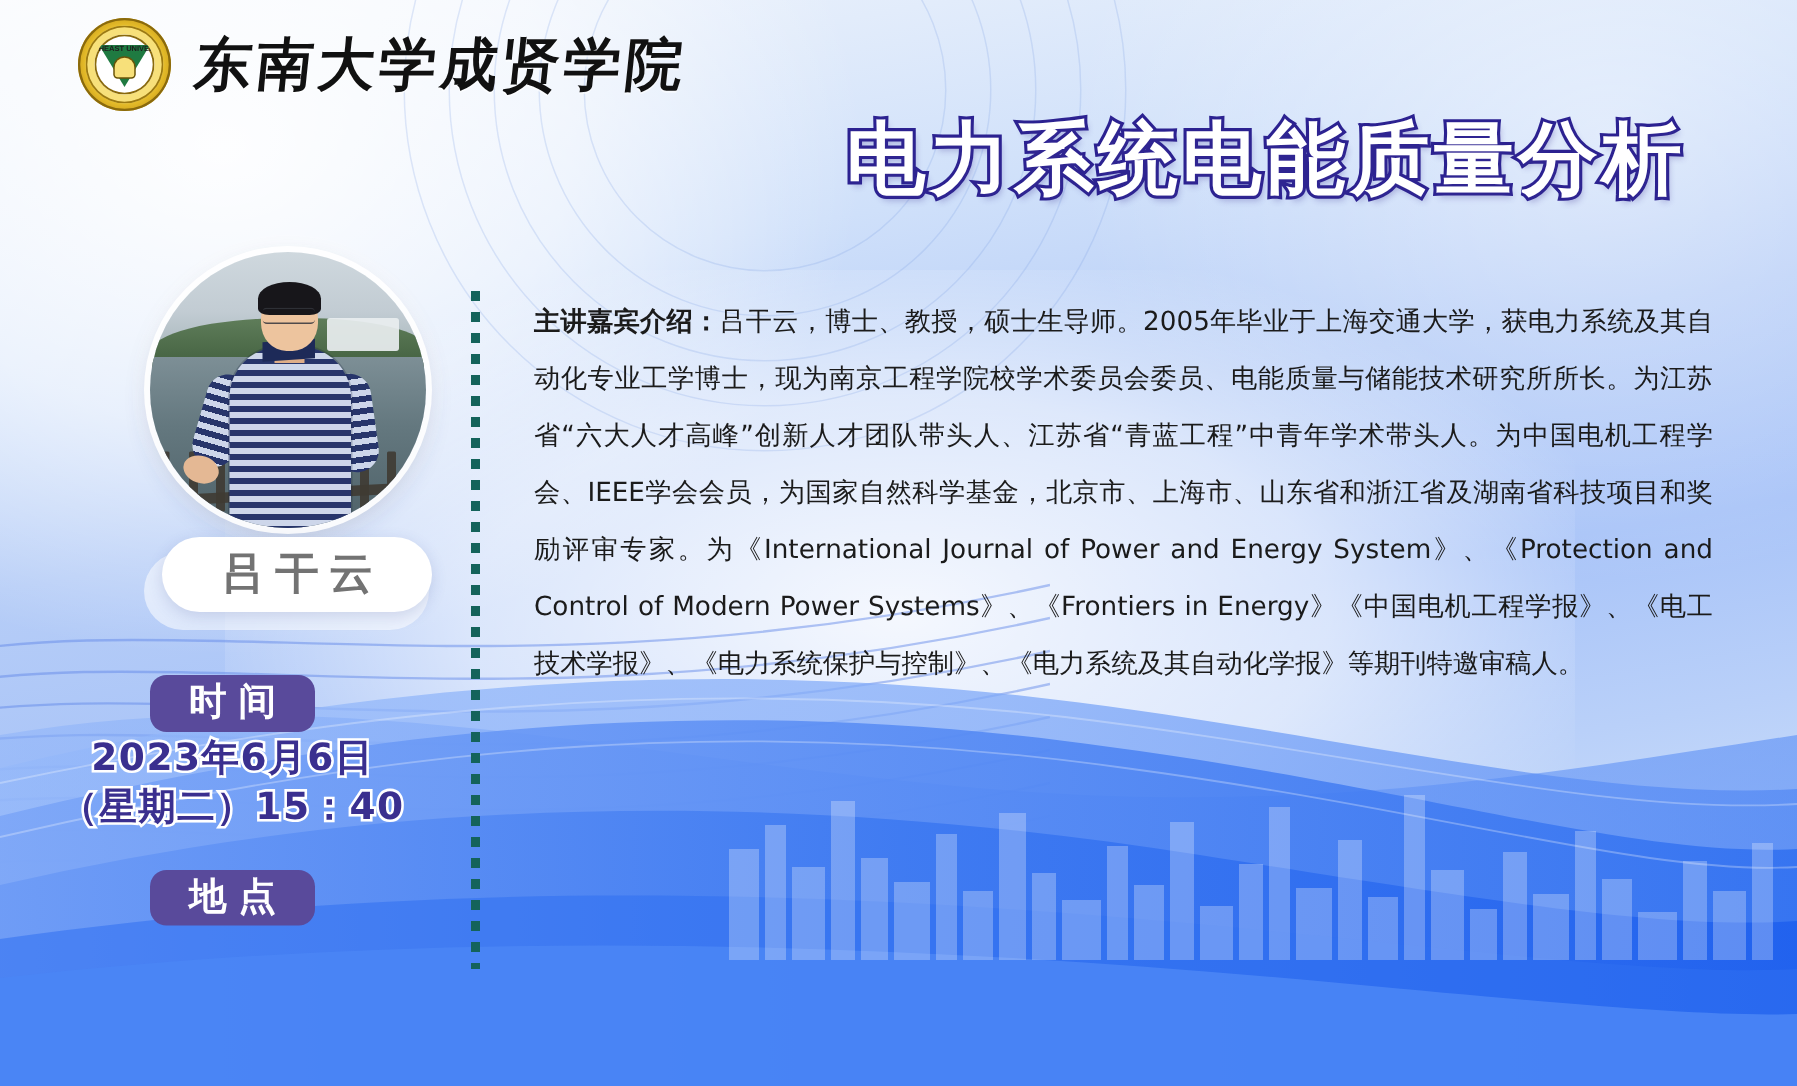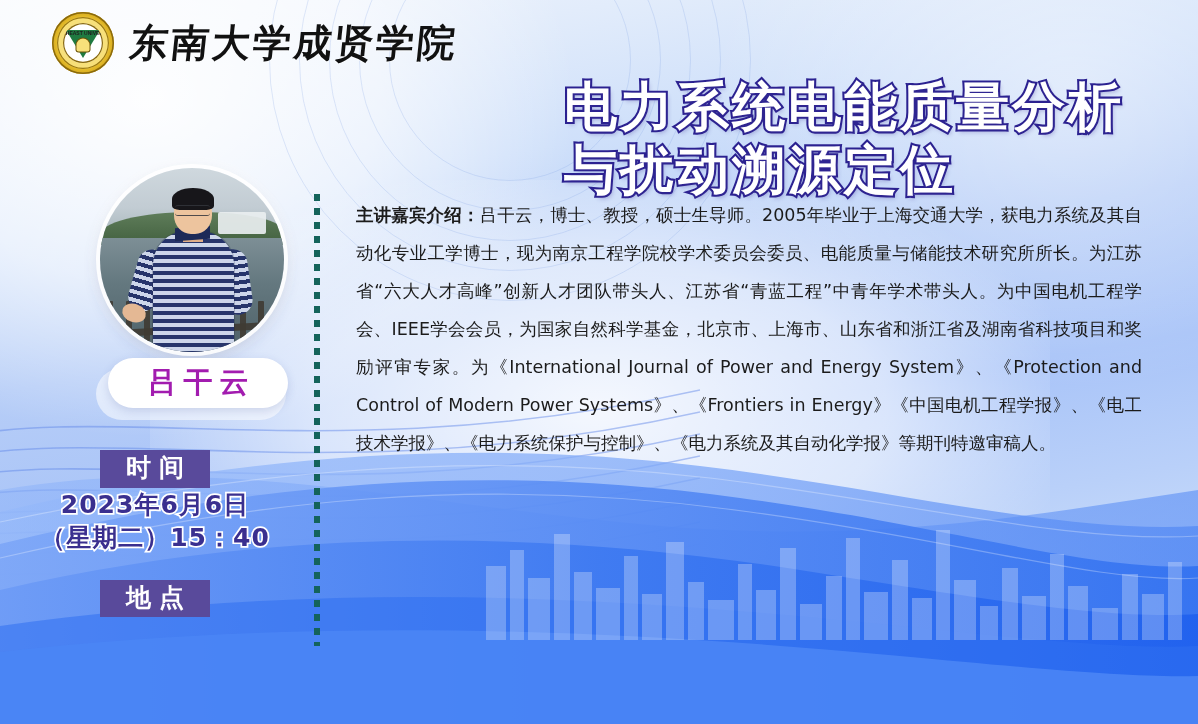--- a/index.html
+++ b/index.html
@@ -84,26 +84,26 @@
   .portrait .neck{position:absolute;left:45%;top:30%;width:11%;height:10%;background:#dfae88;}
   .portrait .head{position:absolute;left:40%;top:13%;width:21%;height:23%;border-radius:48% 48% 44% 44%;background:#edc49e;}
   .portrait .hair{position:absolute;left:39%;top:11%;width:23%;height:12%;border-radius:50% 50% 18% 18%;background:#17161a;}
   .portrait .glass{position:absolute;left:41%;top:20%;width:19%;height:5%;border-top:1.6px solid #33353c;border-bottom:1.6px solid #33353c;border-radius:3px;opacity:.85;}
   .portrait .collar{position:absolute;left:41%;top:32%;width:19%;height:7%;background:#1d2a58;transform:skewY(-4deg);}
 
   
   .name-pill-shadow{position:absolute;left:96px;top:368px;width:190px;height:52px;border-radius:26px;background:rgba(255,255,255,.55);}
   .name-pill{position:absolute;left:108px;top:358px;width:180px;height:50px;border-radius:25px;background:#ffffff;
        display:flex;align-items:center;justify-content:center;box-shadow:0 3px 10px rgba(60,80,150,.18);}
-  .name-pill span{font-family:"DejaVu Sans","Liberation Sans",sans-serif;font-size:29px;font-weight:700;color:#a21caf;letter-spacing:7px;text-indent:7px;}
+  .name-pill span{font-family:"DejaVu Sans","Liberation Sans",sans-serif;font-size:29px;font-weight:700;color:#737373;letter-spacing:7px;text-indent:7px;}
 
   
   .infoblk{position:absolute;left:0;top:450px;width:310px;text-align:center;}
   .tag{display:inline-block;background:#594a9b;color:#fff;font-size:25px;font-weight:700;letter-spacing:8px;
-       padding:4px 18px 6px 26px;line-height:1.1;font-family:"DejaVu Sans","Liberation Sans",sans-serif;}
+       padding:4px 18px 6px 26px;line-height:1.1;font-family:"DejaVu Sans","Liberation Sans",sans-serif;border-radius:11px;}
   .info-line{font-family:"DejaVu Sans","Liberation Sans",sans-serif;font-size:25px;font-weight:700;color:#3a2f8f;
        -webkit-text-stroke:3.4px #ffffff;paint-order:stroke fill;margin-top:0;letter-spacing:1px;}
   .gap{height:26px;}
 
   
   .dots{position:absolute;left:314px;top:194px;width:6px;height:452px;
        background-image:linear-gradient(#14635b 50%,rgba(0,0,0,0) 0%);
        background-size:6px 14px;background-repeat:repeat-y;}
 
   
@@ -232,21 +232,20 @@
         <div class="tri"></div>
         <div class="gate"></div>
         <div class="cap">SOUTHEAST UNIVERSITY</div>
       </div>
     </div>
     <div class="school-name">东南大学成贤学院</div>
   </div>
 
   <div class="title">
     <div class="l1">电力系统电能质量分析</div>
-    <div class="l2">与扰动溯源定位</div>
   </div>
 
   <div class="portrait-glow"></div>
   <div class="portrait">
     <div class="sky"></div>
     <div class="hills"></div>
     <div class="bldg"></div>
     <div class="water"></div>
     <div class="rail">
       <i style="left:4%"></i>

